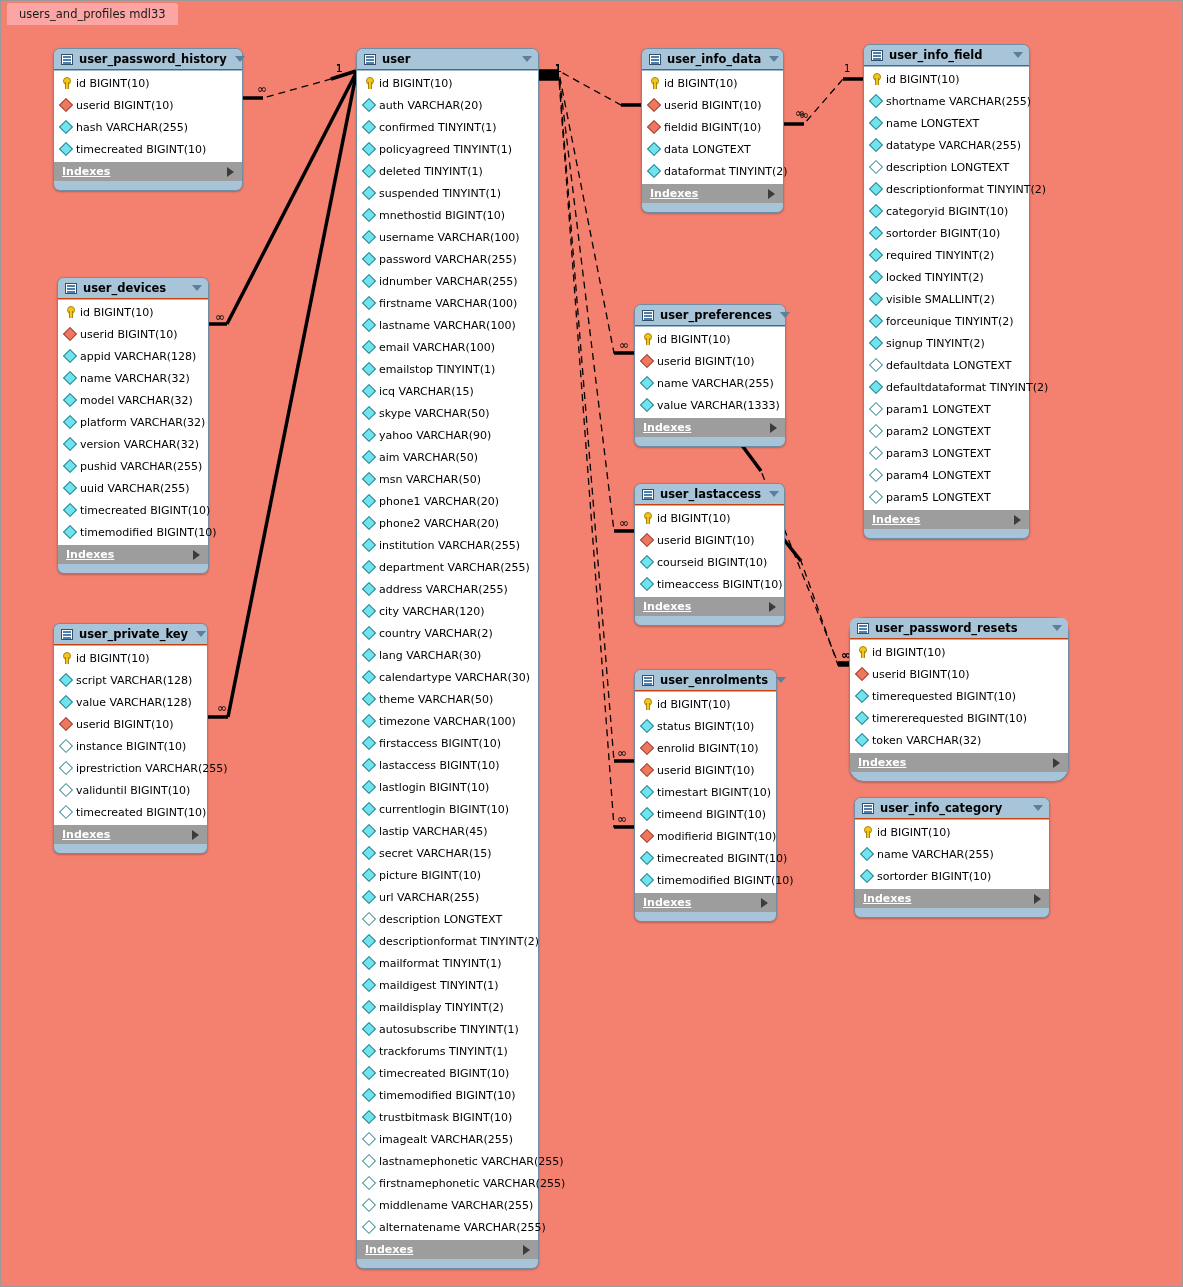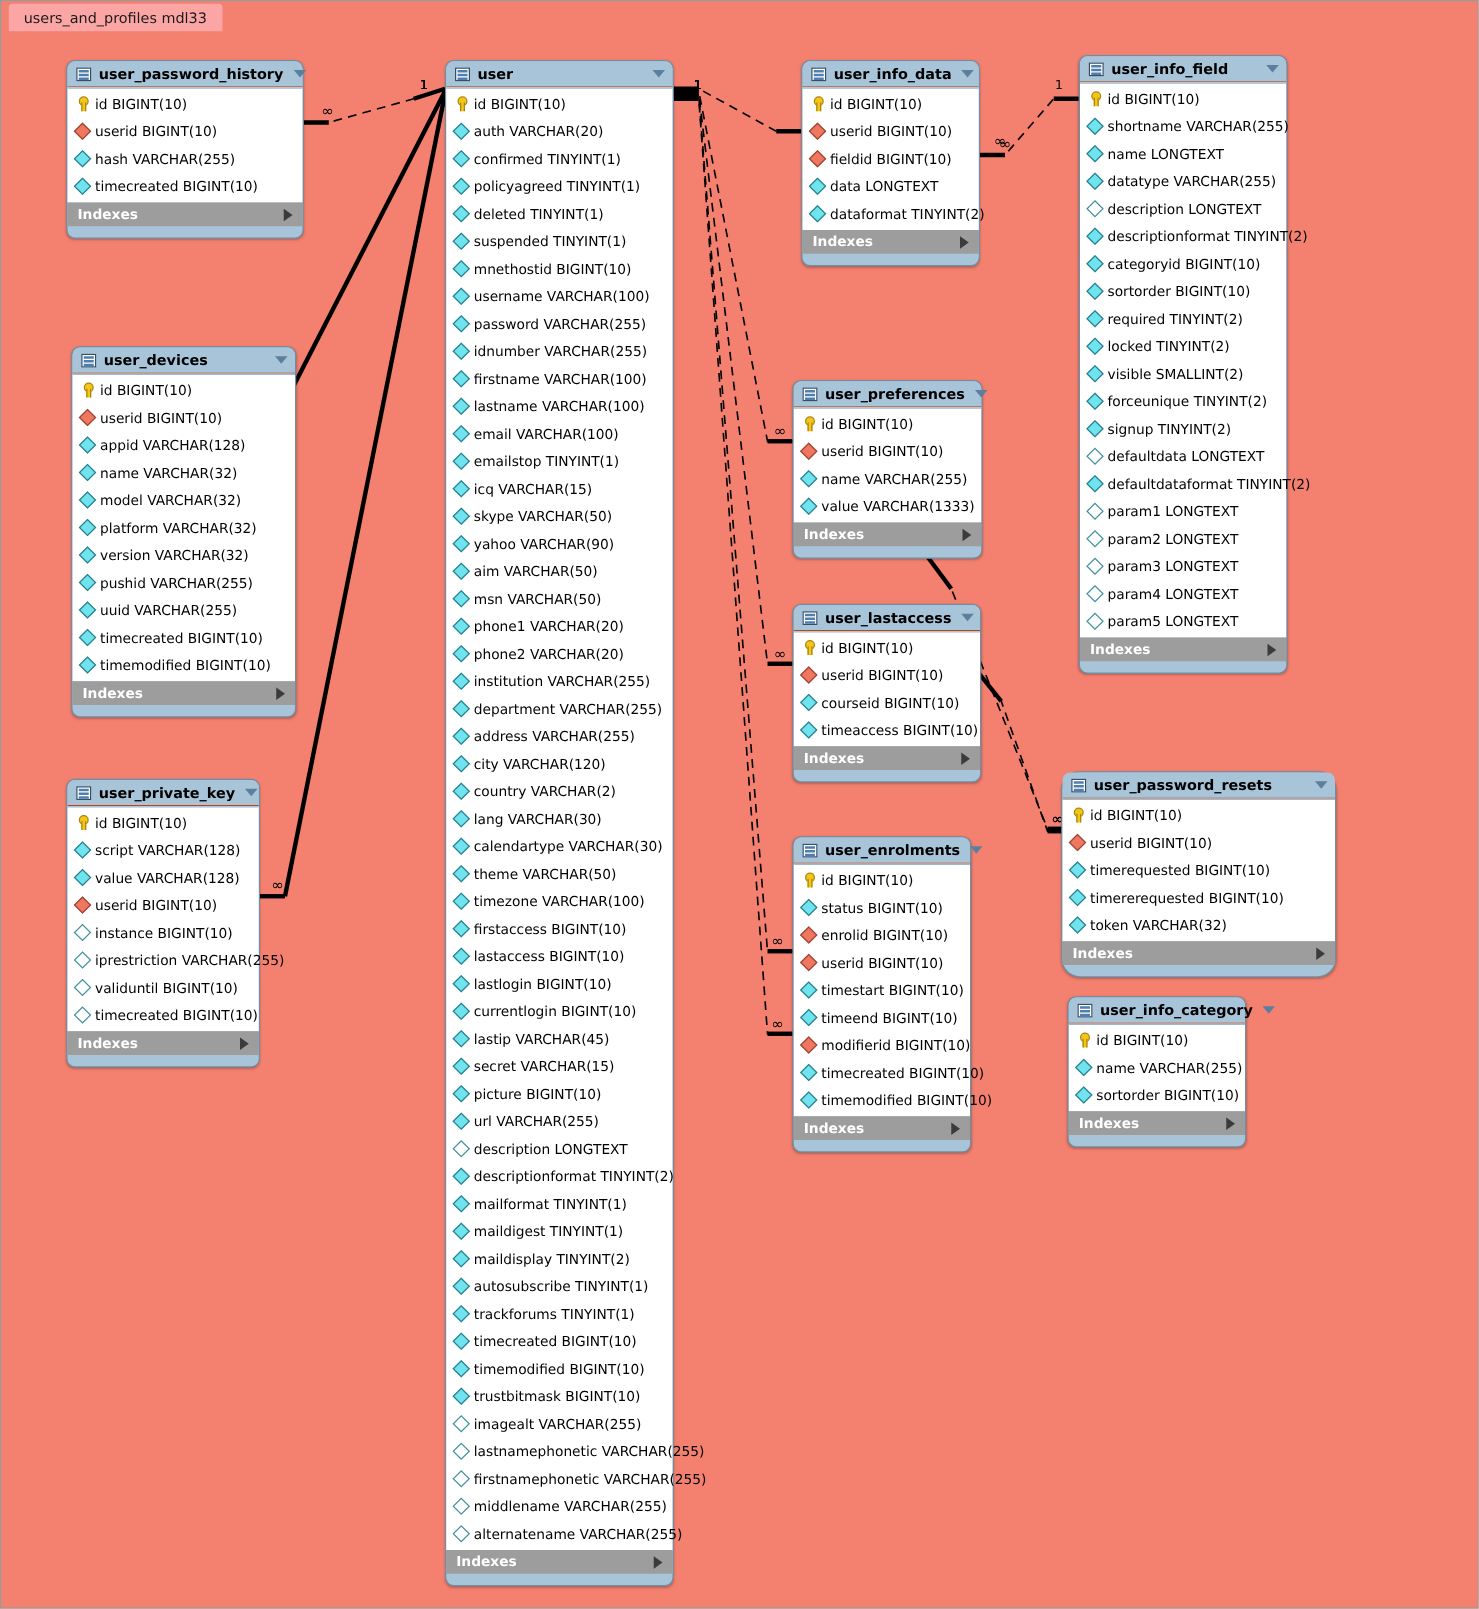--- a/index.html
+++ b/index.html
@@ -116,21 +116,21 @@
   .col-txt { flex: 1 1 auto; }
   .tbl-idx {
     display: flex; align-items: center;
     height: 19px;
     margin: 0;
     padding: 0 8px 0 8px;
     background: #9d9d9d;
     color: #ffffff;
     font-size: 11px; font-weight: bold;
   }
-  .idx-txt { flex: 1 1 auto; }
+  .idx-txt { flex: 1 1 auto; text-decoration: underline; }
   .idx-caret {
     width: 0; height: 0;
     border-top: 5px solid transparent;
     border-bottom: 5px solid transparent;
     border-left: 7px solid #3b3b3b;
   }
 </style>
 </head>
 <body>
 
@@ -218,21 +218,21 @@
         <div class="col">
           <span class="gly nn"></span>
           <span class="col-txt">timecreated BIGINT(10)</span>
         </div>
       </div>
       <div class="tbl-idx">
         <span class="idx-txt">Indexes</span>
         <span class="idx-caret"></span>
       </div>
     </div>
-    <div class="tbl" style="left: 56px; top: 276px; width: 180px;">
+    <div class="tbl" style="left: 56px; top: 276px; width: 152px;">
       <div class="tbl-hdr">
         <span class="tbl-icon"></span>
         <span class="tbl-name">user_devices</span>
         <span class="tbl-caret"></span>
       </div>
       <div class="tbl-cols">
         <div class="col">
           <span class="gly pk"></span>
           <span class="col-txt">id BIGINT(10)</span>
         </div>
@@ -811,21 +811,21 @@
         <div class="col">
           <span class="gly nn"></span>
           <span class="col-txt">token VARCHAR(32)</span>
         </div>
       </div>
       <div class="tbl-idx">
         <span class="idx-txt">Indexes</span>
         <span class="idx-caret"></span>
       </div>
     </div>
-    <div class="tbl" style="left: 853px; top: 796px; width: 143px;">
+    <div class="tbl" style="left: 853px; top: 796px; width: 196px;">
       <div class="tbl-hdr">
         <span class="tbl-icon"></span>
         <span class="tbl-name">user_info_category</span>
         <span class="tbl-caret"></span>
       </div>
       <div class="tbl-cols">
         <div class="col">
           <span class="gly pk"></span>
           <span class="col-txt">id BIGINT(10)</span>
         </div>

